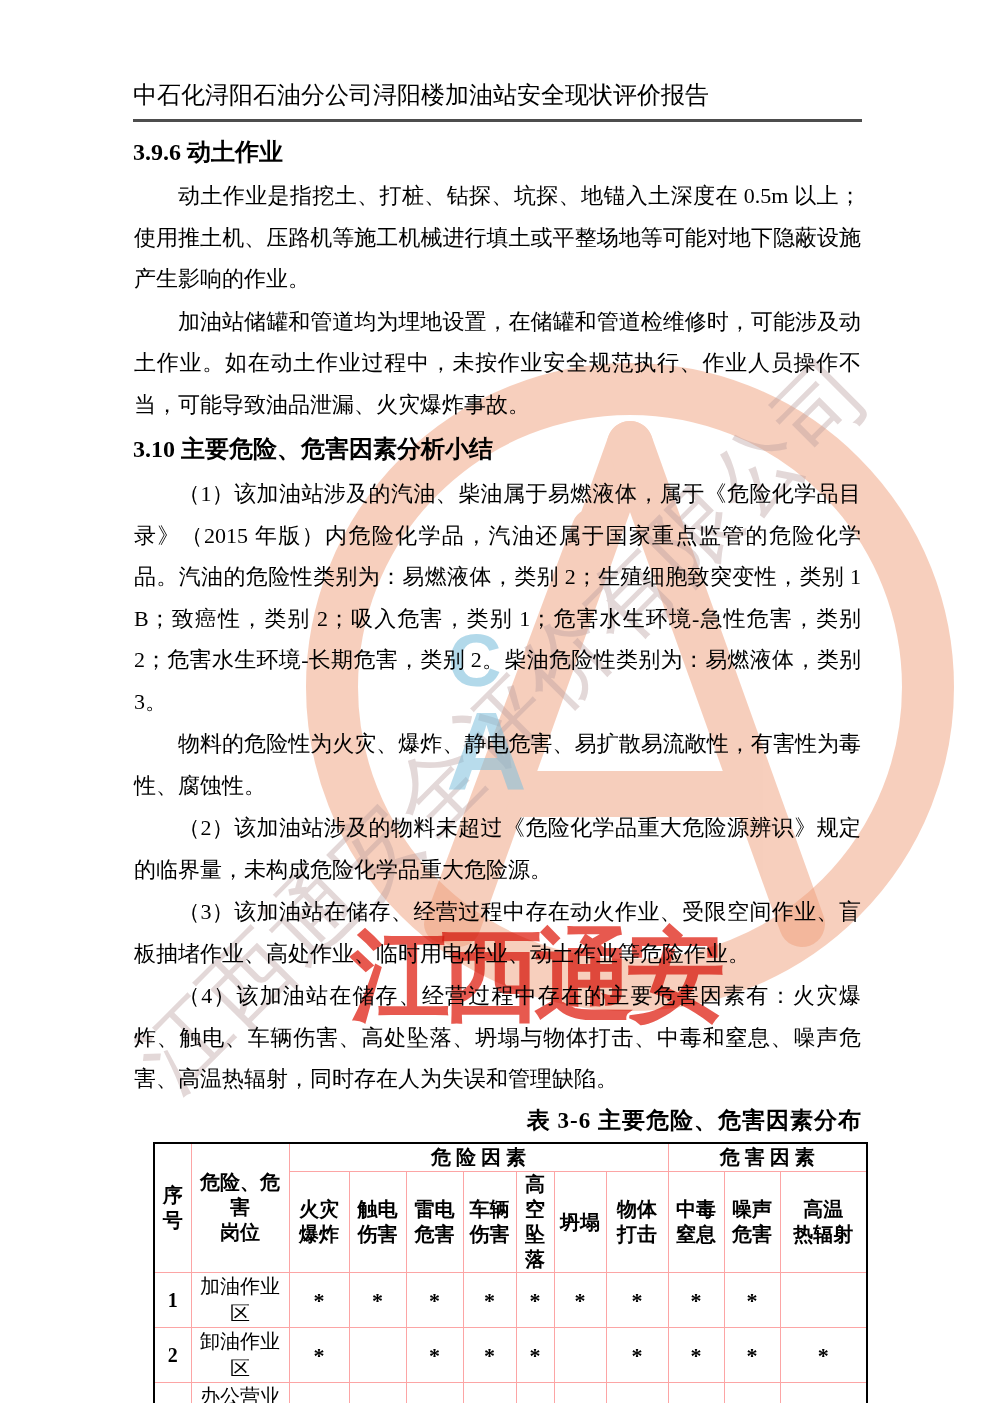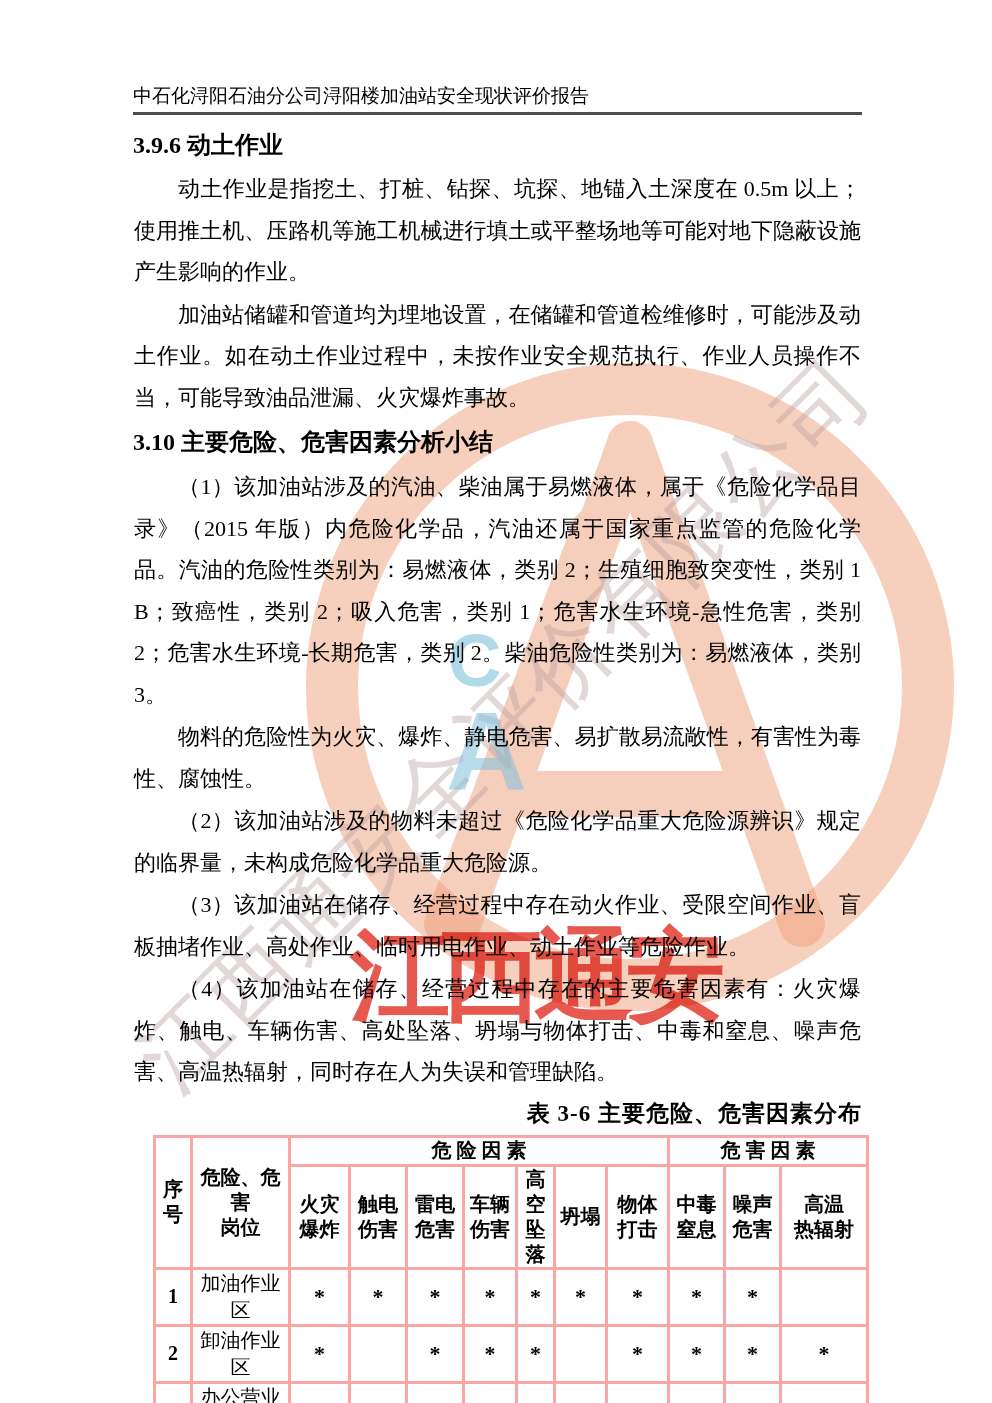--- a/index.html
+++ b/index.html
@@ -23,36 +23,36 @@
     color:rgba(126,192,220,0.55);font-family:"Liberation Sans","DejaVu Sans",sans-serif;font-weight:bold;}
   .wm-stamp{
     left:350px;top:922px;z-index:3;
     font-size:100px;line-height:110px;font-weight:bold;letter-spacing:-8px;
     color:rgba(224,42,29,0.78);mix-blend-mode:multiply;white-space:nowrap;
   }
   
   .content{position:absolute;left:133px;top:0;width:729px;z-index:2;}
   .doc-header{
     display:flex;justify-content:space-between;align-items:flex-end;
-    padding-top:84px;padding-bottom:5px;border-bottom:3px solid #4d4d4d;
-    font-size:19px;line-height:23px;
+    padding-top:84px;padding-bottom:12px;border-bottom:3px solid #4d4d4d;
+    font-size:24px;line-height:23px;
   }
   .doc-header .hdr-right{font-weight:bold;}
   .sec-h1{font-size:24px;font-weight:bold;line-height:44px;margin:8px 0 0 0;}
   .sec-h2{font-size:24px;font-weight:bold;line-height:46px;margin:0;}
   .para{
     font-size:22px;line-height:41.5px;margin:1px;
     text-align:justify;text-indent:2em;word-break:break-all;
   }
   .tbl-title{font-size:23px;font-weight:bold;text-align:right;margin:5px 0 6px 0;letter-spacing:1px;}
   table.hz{
     border-collapse:collapse;table-layout:fixed;width:713px;margin-left:20px;
     border:2px solid #000;
   }
-  table.hz th,table.hz td{border:3px solid #fca5a5;padding:0;text-align:center;vertical-align:middle;}
+  table.hz th,table.hz td{border:1px solid #fca5a5;padding:0;text-align:center;vertical-align:middle;}
   table.hz th{font-size:20px;line-height:25px;font-weight:bold;}
   .grow{height:29px;}
   .hl{display:block;}
   td.num{font-size:20px;font-weight:bold;height:27px;line-height:27px;}
   td.lbl{font-size:20px;font-weight:normal;line-height:27px;}
   td.mark{font-size:22px;font-weight:bold;line-height:27px;}
 </style>
 </head>
 <body>
 

